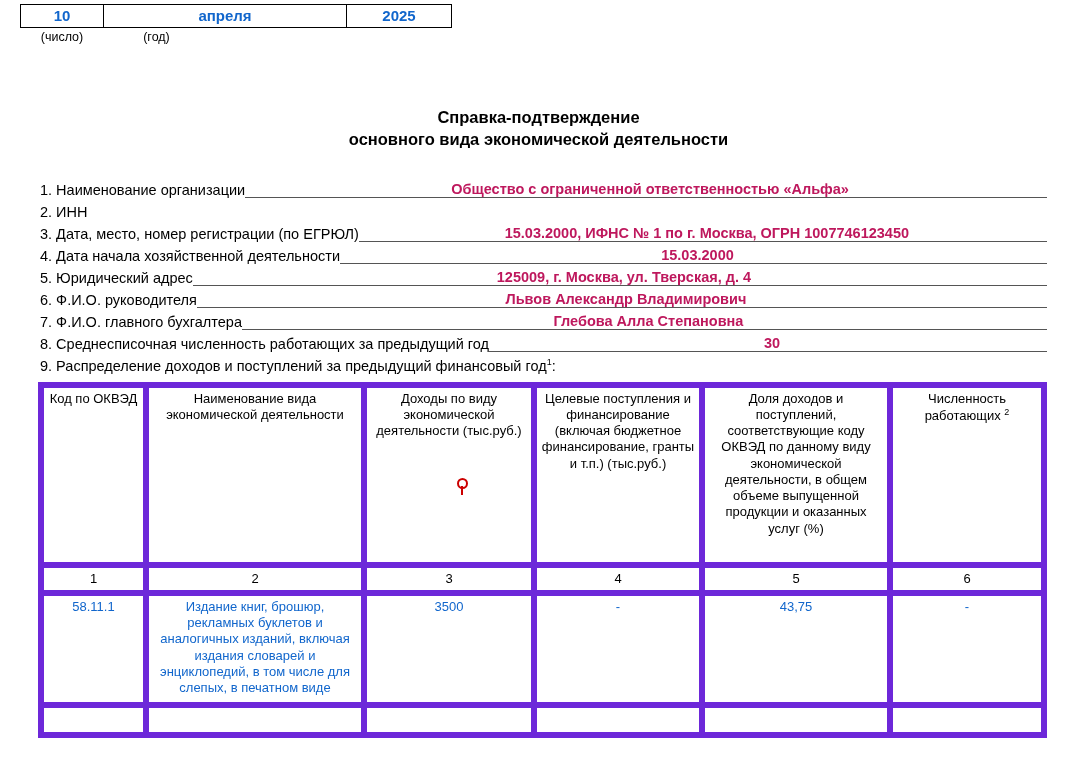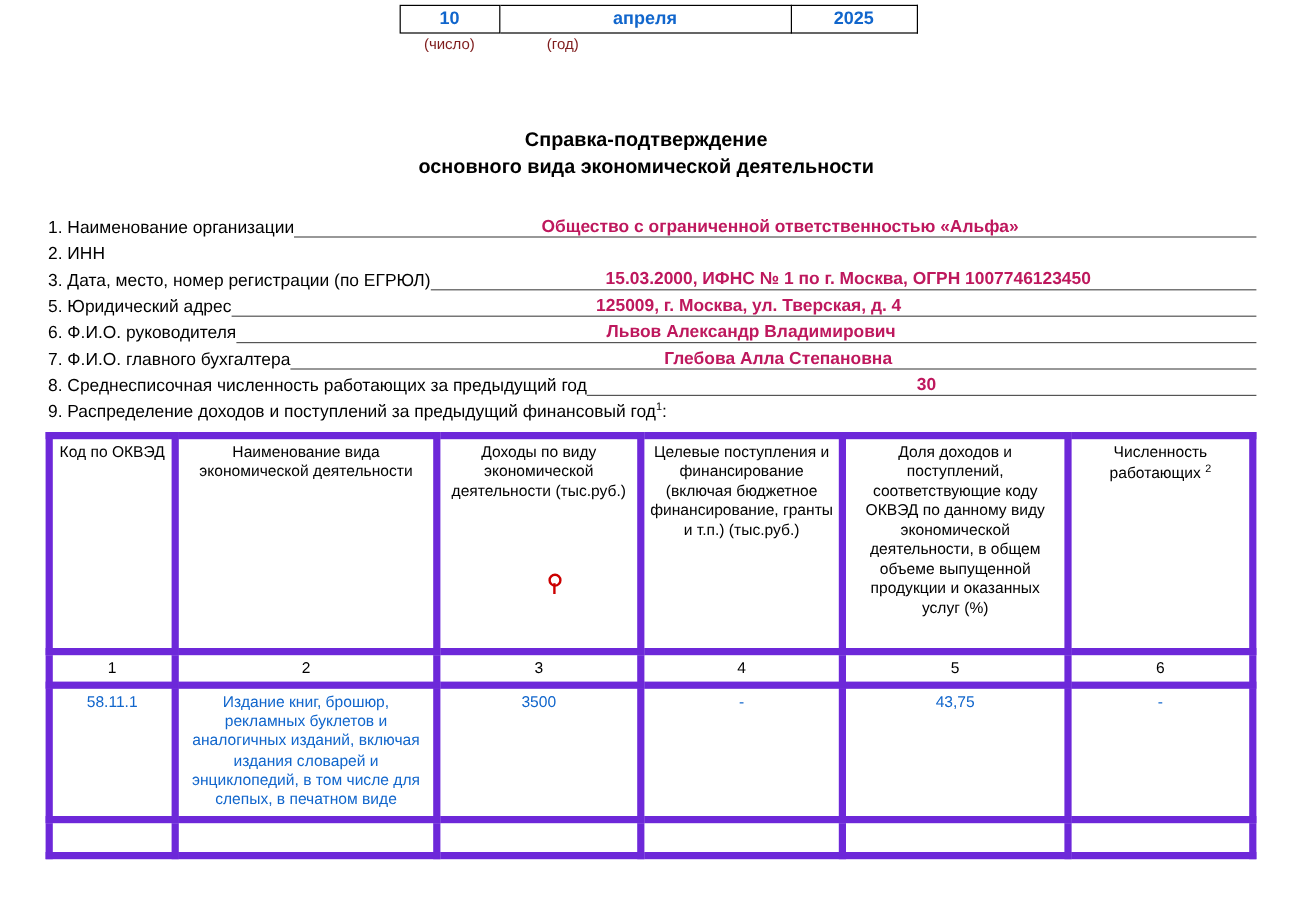--- a/index.html
+++ b/index.html
@@ -12,42 +12,41 @@
     font-size: 14.5px;
     color: #000000;
     overflow: hidden;
     position: relative;
   }
   .filled { color: #be185d; font-weight: bold; }
 
   
   .date-row {
     display: flex;
-    justify-content: center;
     padding-top: 4px;
     padding-left: 20px;
   }
   .date-cells { display: flex; }
   .date-cell {
     border: 1px solid #000;
     text-align: center;
     padding: 2px 0 3px 0;
     font-weight: bold;
     font-size: 15px;
     color: #1166cc;
   }
   .date-cell.c1 { width: 84px; }
   .date-cell.c2 { width: 243px; border-left: none; }
   .date-cell.c3 { width: 105px; border-left: none; }
   .date-labels { display: flex; }
   .date-label {
     text-align: center;
     font-size: 12.5px;
     padding-top: 2px;
-    color: #7f1d1d;
+    color: #000000;
   }
   .date-label.c1 { width: 84px; }
   .date-label.c2 { width: 243px; }
   .date-label.c3 { width: 105px; }
 
   
   .title {
     text-align: center;
     font-weight: bold;
     font-size: 16.5px;
@@ -152,20 +151,24 @@
 
   <div class="field-line">
     <span class="field-label">2. ИНН</span>
   </div>
 
   <div class="field-line">
     <span class="field-label">3. Дата, место, номер регистрации (по ЕГРЮЛ)</span>
     <span class="field-value filled">15.03.2000, ИФНС № 1 по г. Москва, ОГРН 1007746123450</span>
   </div>
 
+  <div class="field-line">
+    <span class="field-label">4. Дата начала хозяйственной деятельности</span>
+    <span class="field-value filled">15.03.2000</span>
+  </div>
 
   <div class="field-line">
     <span class="field-label">5. Юридический адрес</span>
     <span class="field-value filled">125009, г. Москва, ул. Тверская, д. 4</span>
   </div>
 
   <div class="field-line">
     <span class="field-label">6. Ф.И.О. руководителя</span>
     <span class="field-value filled">Львов Александр Владимирович</span>
   </div>

